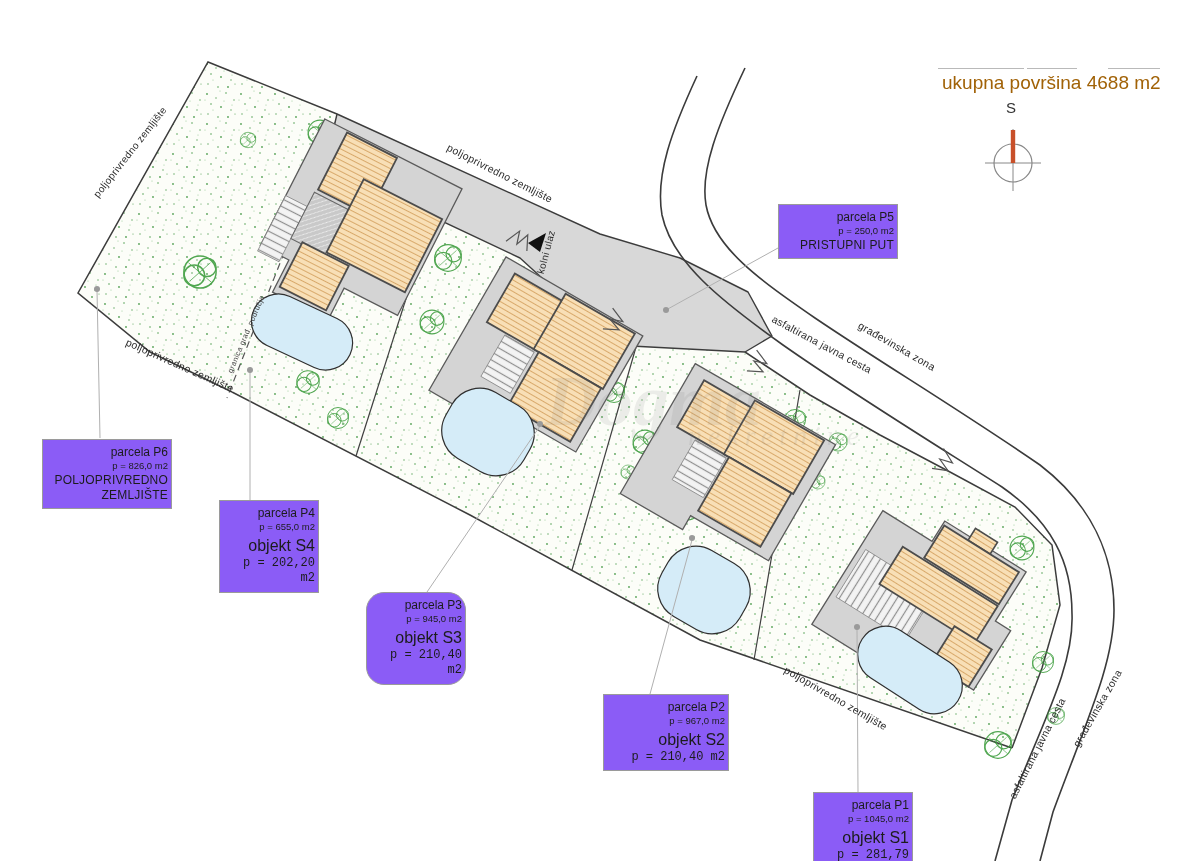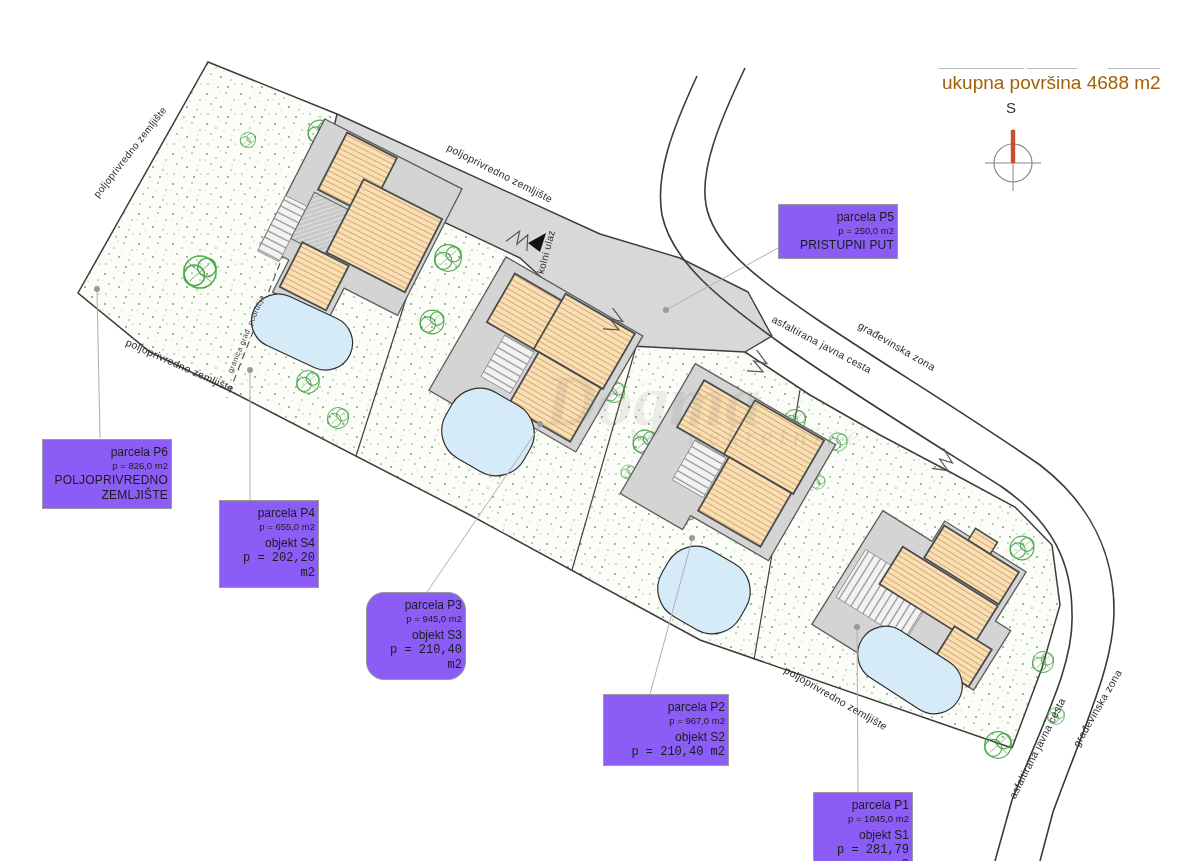--- a/index.html
+++ b/index.html
@@ -3,21 +3,21 @@
 <meta charset="utf-8">
 <style>
   html,body{margin:0;padding:0;background:#ffffff;}
   .canvas{position:relative;width:1200px;height:861px;background:#ffffff;overflow:hidden;
           font-family:"Liberation Sans",sans-serif;color:#1c1c1c;}
   svg{position:absolute;left:0;top:0;}
   .pbox{position:absolute;background:#8b5cf6;border:1px solid #9a9a9a;text-align:right;
         padding:5px 3px;line-height:1.28;z-index:5;}
   .pbox .t{font-size:12px;}
   .pbox .a{font-size:9.5px;}
-  .pbox .o{font-size:12px;margin-top:2px;}
+  .pbox .o{font-size:16px;margin-top:2px;}
   .pbox .oa{font-size:12px;font-family:Liberation Mono, monospace;}
   .pbox .s{font-size:12px;letter-spacing:.2px;margin-top:0;}
   .rlabel{position:absolute;white-space:nowrap;font-size:10.5px;letter-spacing:.3px;color:#2b2b2b;z-index:4;}
   .title{position:absolute;left:942px;top:72px;font-size:19px;color:#a16207;z-index:5;}
   .erasure{position:absolute;height:1px;background:#b9b9b9;z-index:4;}
   .north-s{position:absolute;left:1006px;top:99px;font-size:15px;color:#333;z-index:5;}
   .wm{position:absolute;z-index:3;color:rgba(120,120,120,0.13);font-family:"Liberation Serif",serif;
       font-style:italic;pointer-events:none;}
   .wm-main{left:545px;top:360px;font-size:72px;font-weight:bold;}
   .wm-sub{left:688px;top:420px;font-size:28px;letter-spacing:6px;}

